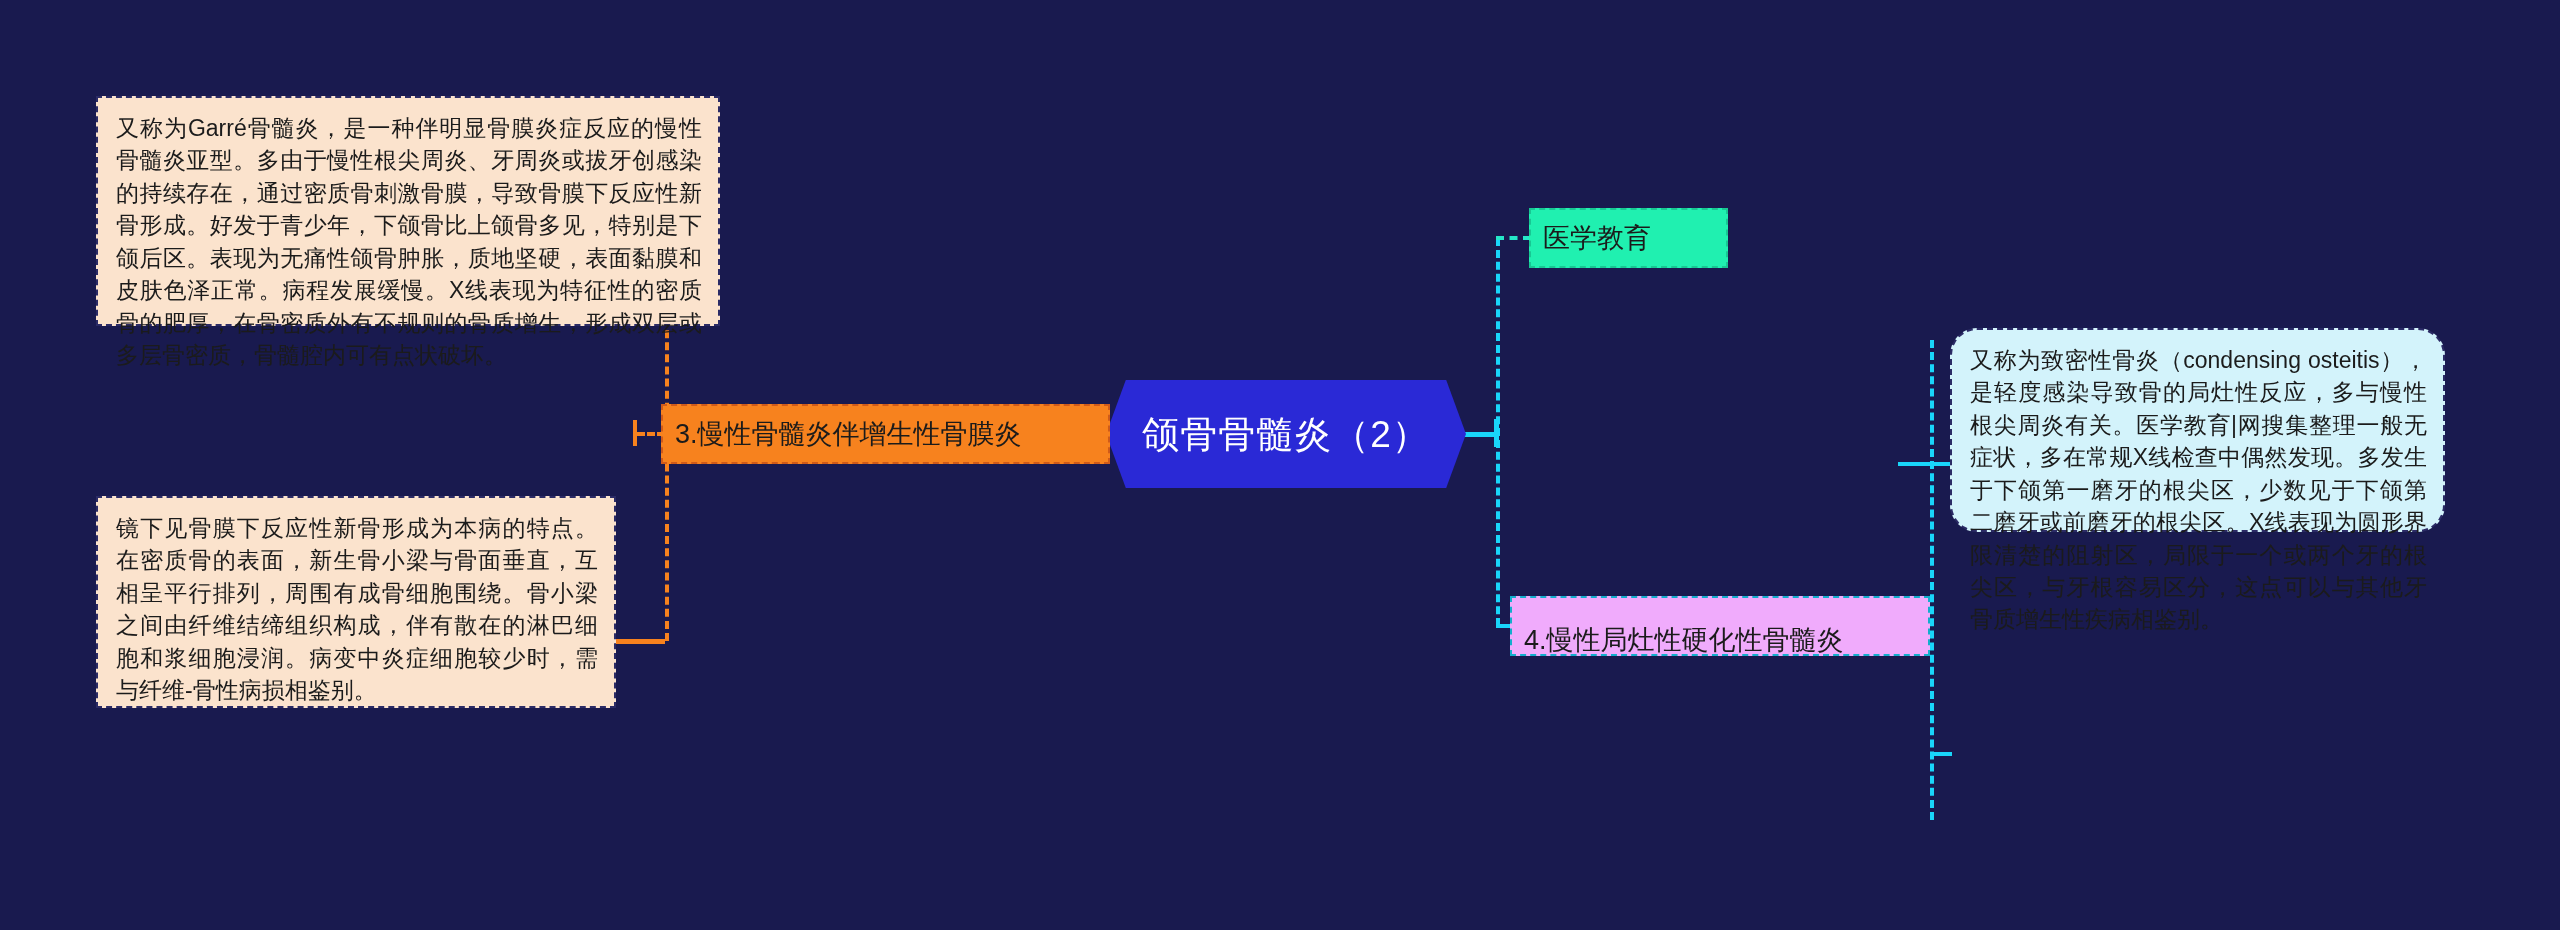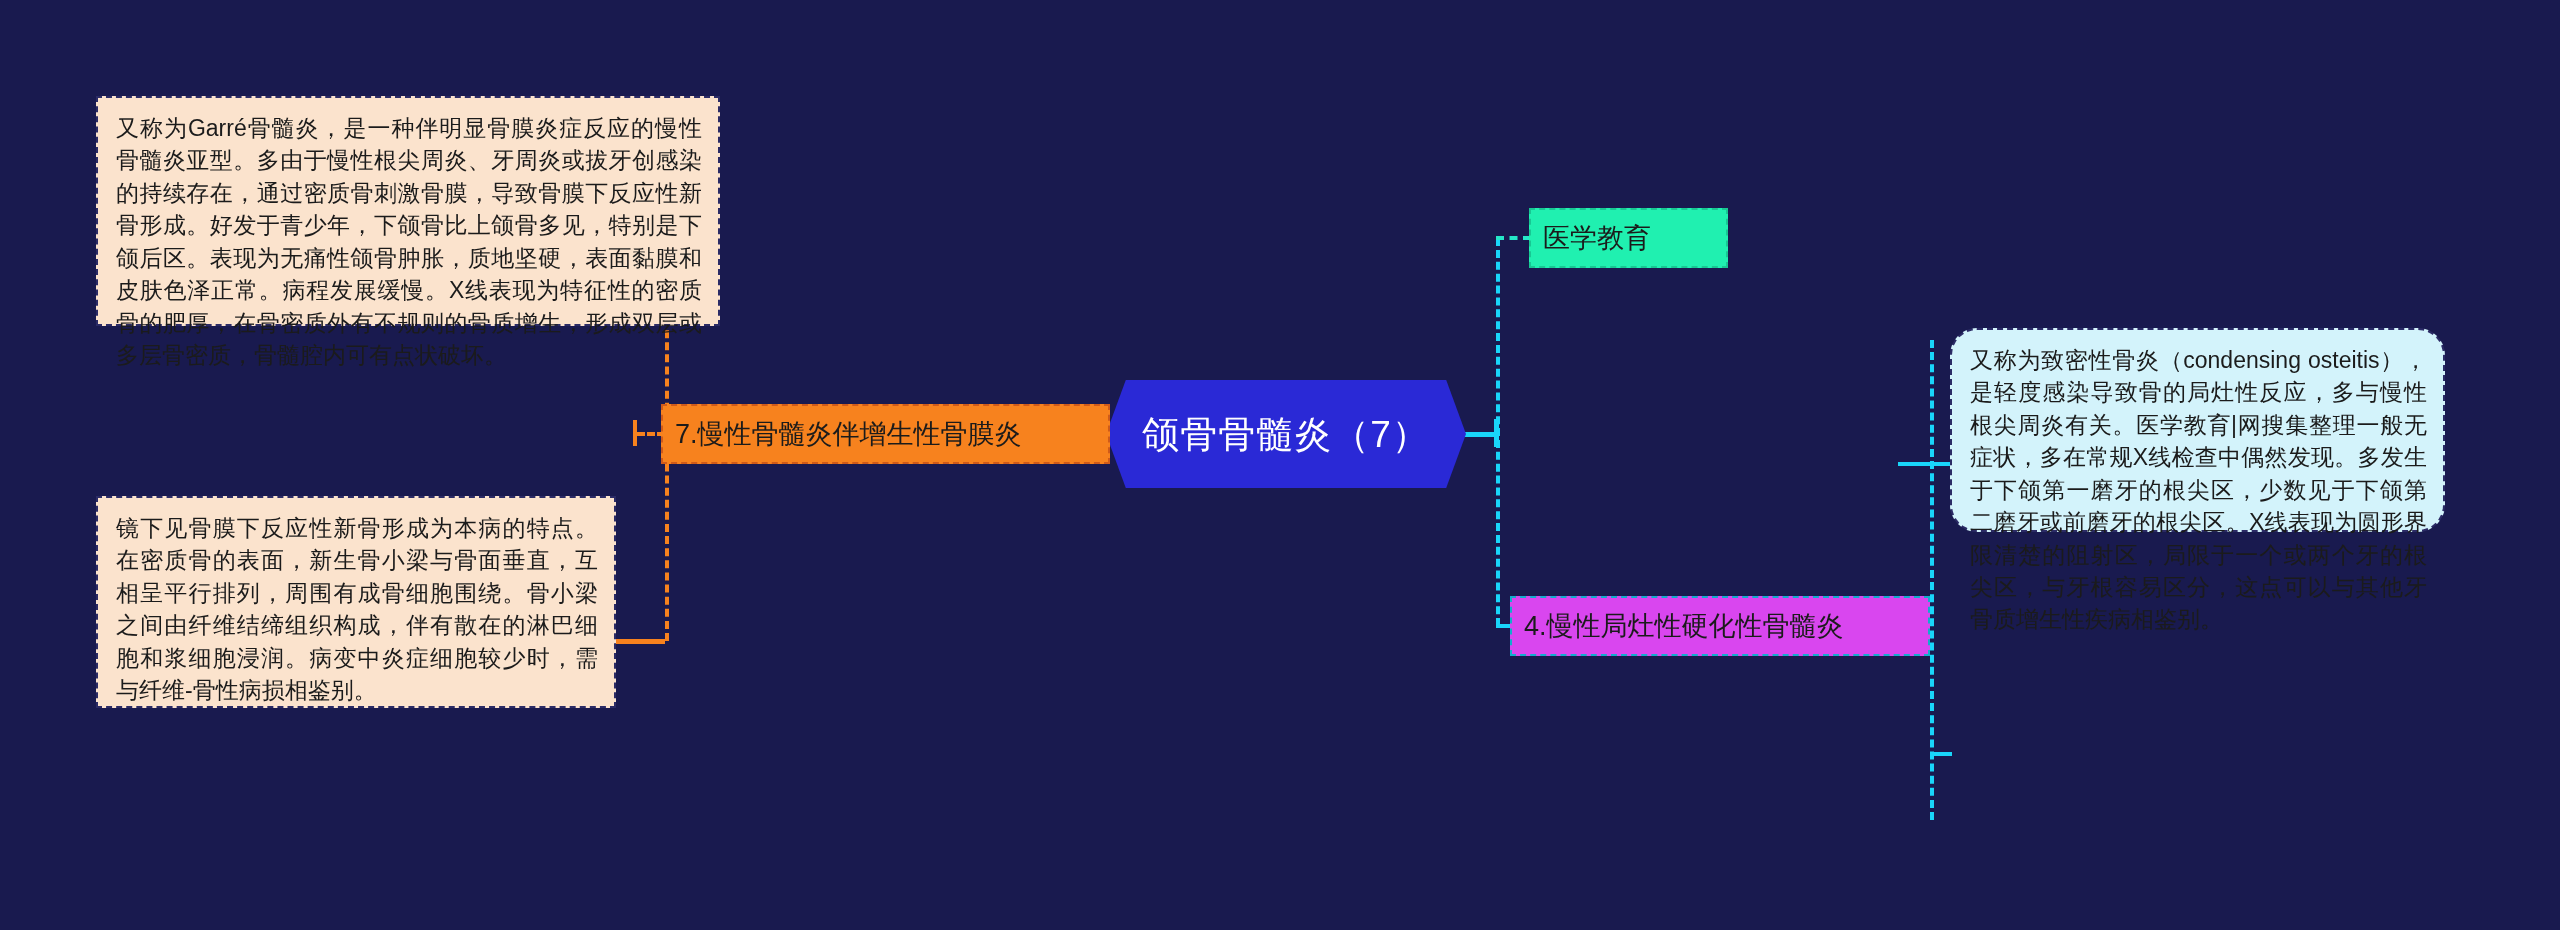--- a/index.html
+++ b/index.html
@@ -71,22 +71,23 @@
     width: 199px;
     height: 60px;
     background: #20f0b0;
     border: 2px dashed #18c793;
   }
   .chip-cyan {
     left: 1510px;
     top: 596px;
     width: 420px;
     height: 60px;
-    background: #d946ef;
+    background: #f0abfc;
     border: 2px dashed #12aecc;
+    align-items: flex-end;
   }
 
   
   .panel {
     position: absolute;
     box-sizing: border-box;
     z-index: 4;
     padding: 14px 16px 14px 18px;
     font-size: 23px;
     line-height: 1.41;
@@ -149,25 +150,25 @@
   <div class="conn" id="cyan-bus"></div>
   <div class="conn" id="cyan-arm-top"></div>
   <div class="conn" id="cyan-arm-bot"></div>
 
   <div class="conn" id="ice-bus"></div>
   <div class="conn" id="ice-stub-upper"></div>
   <div class="conn" id="ice-arm-upper"></div>
   <div class="conn" id="ice-arm-lower"></div>
 
   <div class="node center-node">
-    <span class="label">颌骨骨髓炎（7）</span>
+    <span class="label">颌骨骨髓炎（2）</span>
   </div>
 
   <div class="node chip chip-orange">
-    <span class="label">7.慢性骨髓炎伴增生性骨膜炎</span>
+    <span class="label">3.慢性骨髓炎伴增生性骨膜炎</span>
   </div>
 
   <div class="node chip chip-mint">
     <span class="label">医学教育</span>
   </div>
 
   <div class="node chip chip-cyan">
     <span class="label">4.慢性局灶性硬化性骨髓炎</span>
   </div>
 

